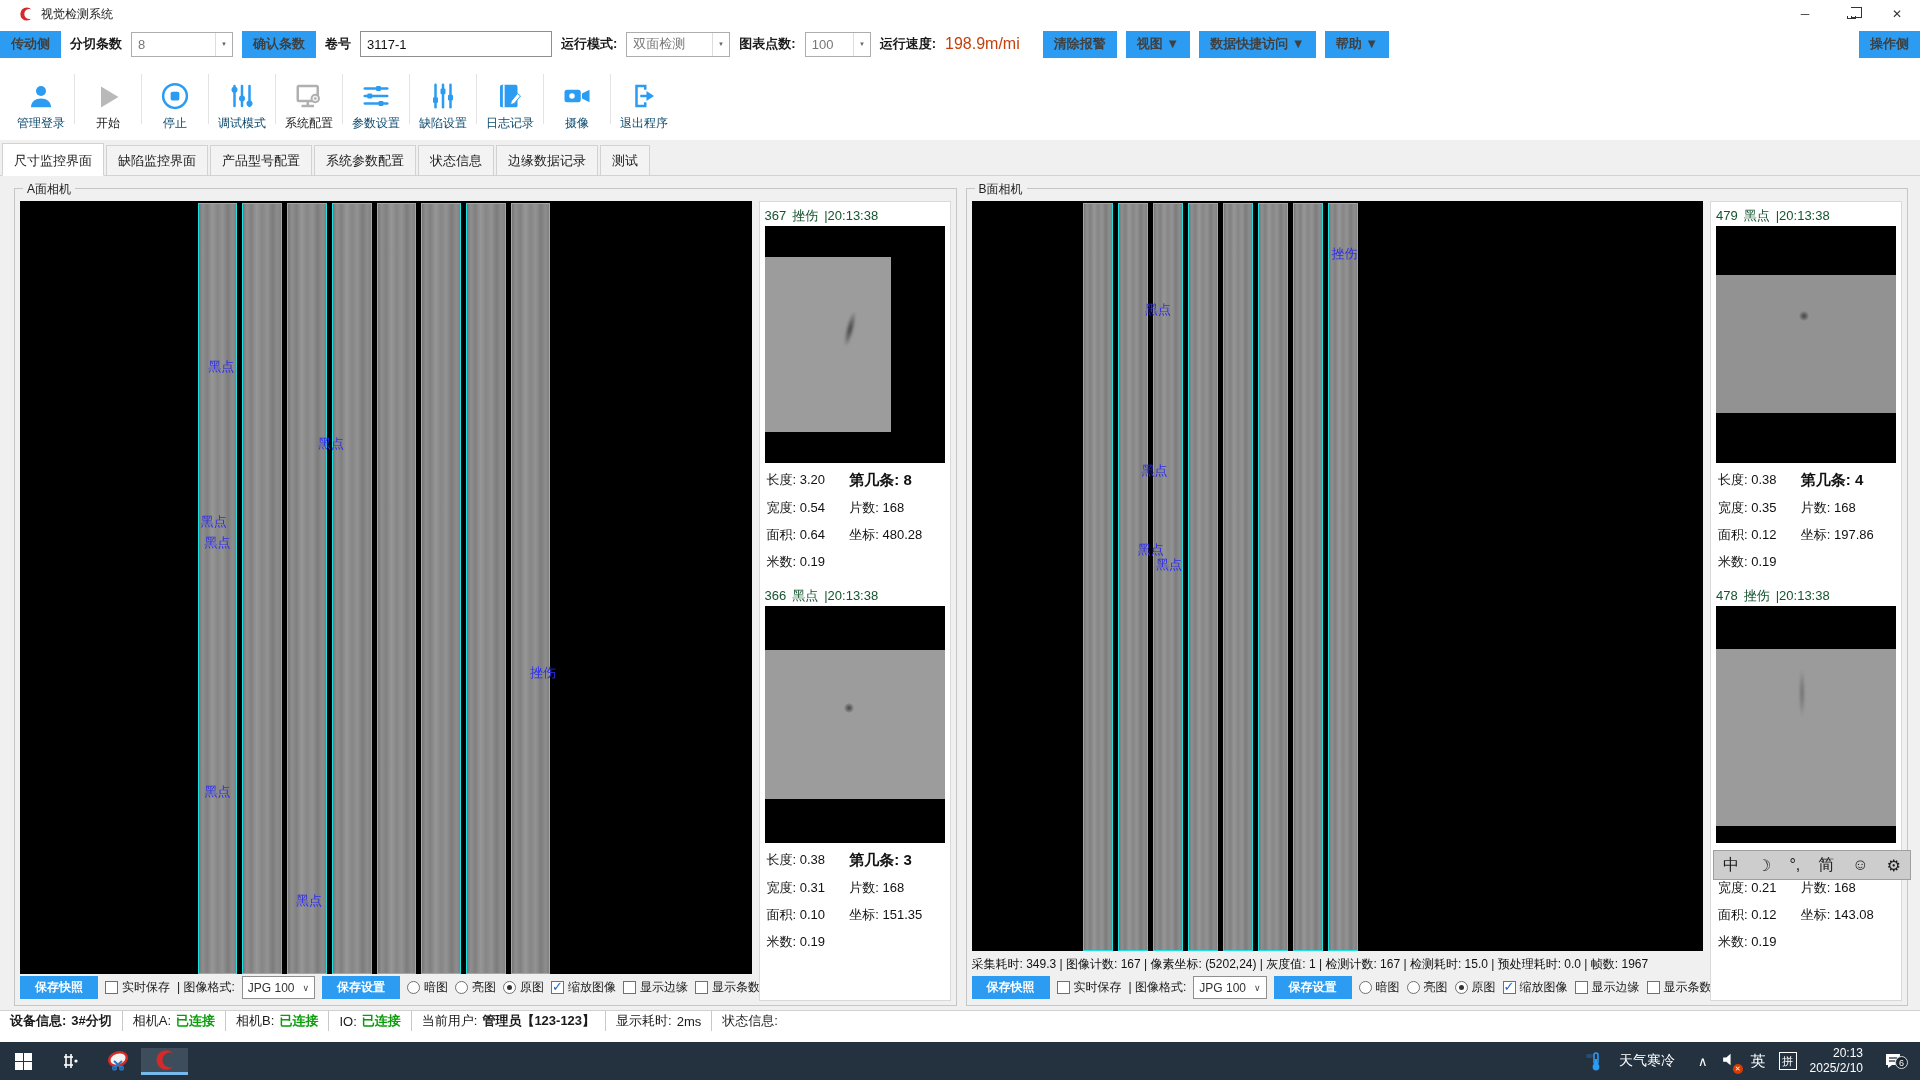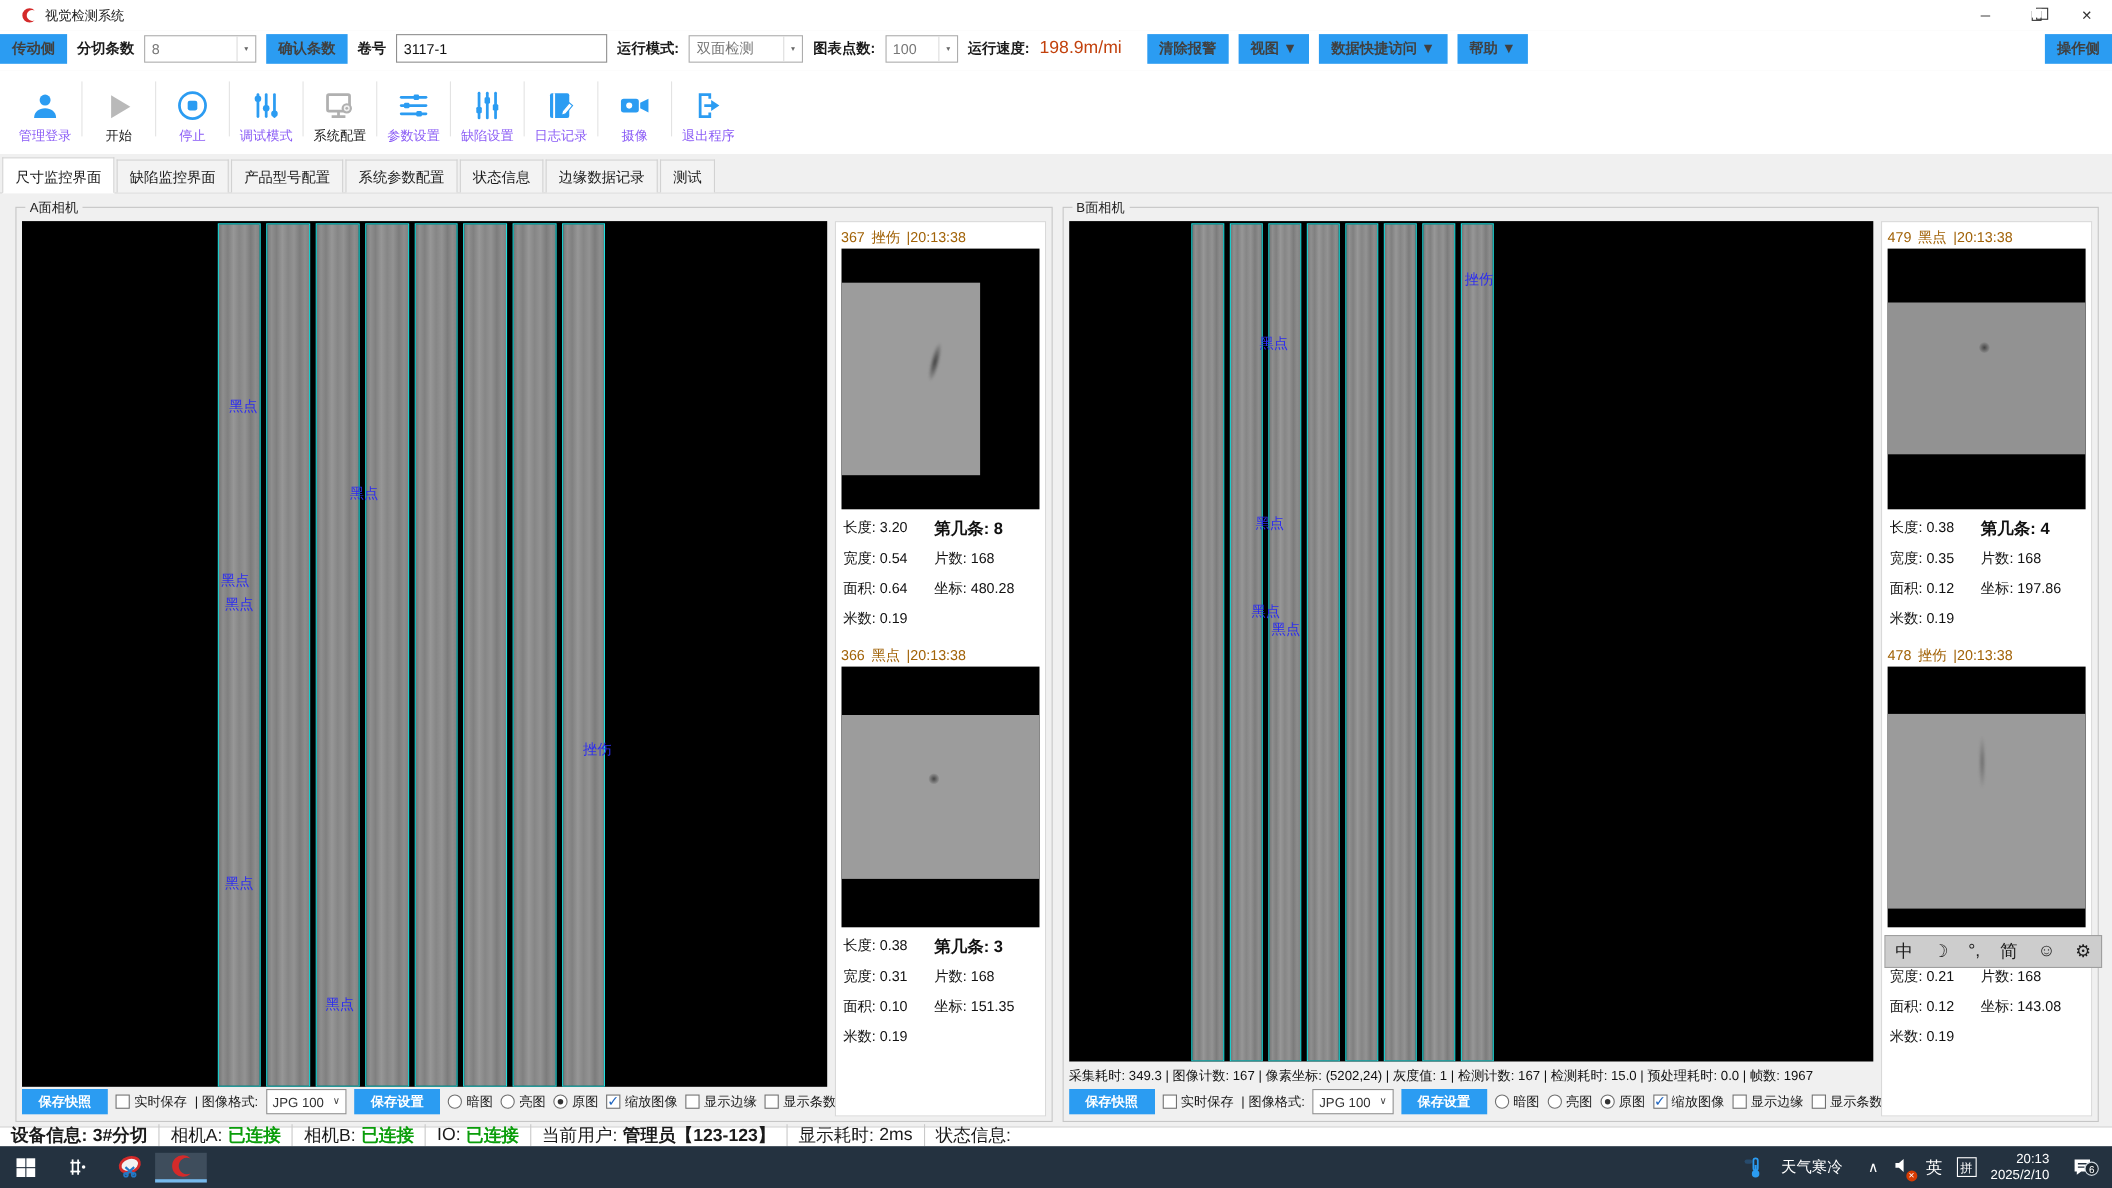--- a/index.html
+++ b/index.html
@@ -23,21 +23,21 @@
   .dd .dd-text { padding:0 6px; flex:1; }
   .dd .dd-arrow { width:17px; height:100%; display:flex; align-items:center; justify-content:center; color:#666; font-size:8px; border-left:1px solid #ddd; }
   .dd .dd-arrow::after { content:"▼"; transform:scale(.75); }
   .input-box { border:1px solid #8f8f8f; background:#fff; height:26px; font-size:13px; color:#111; display:flex; align-items:center; padding:0 6px; }
   .speed-val { font-size:16px; color:#c2410c; white-space:nowrap; }
 
   
   .icon-row { height:76px; background:#fff; display:flex; align-items:flex-start; padding-left:8px; flex:none; }
   .tool-item { width:66px; height:72px; display:flex; flex-direction:column; align-items:center; justify-content:flex-end; gap:4px; padding-bottom:4px; }
   .tool-item .t-lbl { font-size:12px; white-space:nowrap; }
-  .t-blue { color:#8b5cf6; }
+  .t-blue { color:#0c4a6e; }
   .t-dark { color:#222; }
   .tool-sep { width:1px; height:50px; background:#e3e3e3; margin-top:10px; }
 
   
   .tabs-row { background:#f0f0f0; display:flex; align-items:flex-end; padding:6px 0 0 2px; height:36px; border-bottom:1px solid #d2d2d2; flex:none; }
   .tab { padding:6px 11px 5px; font-size:13px; border:1px solid #d2d2d2; border-bottom:none; background:#f3f3f3; margin-right:2px; white-space:nowrap; }
   .tab.active { background:#fff; padding-top:8px; margin-bottom:-1px; border-bottom:1px solid #fff; }
 
   .content { flex:1; display:flex; flex-direction:column; background:#f0f0f0; min-height:0; }
   .subtabs-row { display:flex; align-items:flex-end; padding:7px 0 0 12px; height:34px; border-bottom:1px solid #d8d8d8; flex:none; }
@@ -60,37 +60,37 @@
   .cb.checked::after { content:"✓"; position:absolute; top:-3px; left:0; font-size:13px; font-weight:bold; color:#2166c0; }
   .radio { width:13px; height:13px; border:1px solid #707070; border-radius:50%; background:#fff; display:inline-block; position:relative; flex:none; }
   .radio.checked::after { content:""; position:absolute; inset:3px; border-radius:50%; background:#333; }
   .opt { display:flex; align-items:center; gap:4px; }
   .fmt-dd { border:1px solid #8f8f8f; background:#fff; height:23px; display:flex; align-items:center; gap:8px; padding:0 5px; color:#333; }
   .fmt-dd .v-arrow { font-size:9px; color:#444; }
 
   
   .defect-col { width:192px; margin-left:7px; display:flex; flex-direction:column; gap:14px; background:#fff; border:1px solid #d9d9d9; padding:3px 5px; flex:none; }
   .defect-card { display:flex; flex-direction:column; flex:none; }
-  .d-head { height:21px; display:flex; align-items:center; gap:6px; color:#a16207; font-size:13px; }
+  .d-head { height:21px; display:flex; align-items:center; gap:6px; color:#14532d; font-size:13px; }
   .d-img { height:237px; background:#000; position:relative; overflow:hidden; }
   .gray-block { position:absolute; background:#9c9c9c; }
   .smudge { position:absolute; width:8px; height:36px; transform:rotate(14deg);
     background:radial-gradient(ellipse at center, rgba(35,35,35,.8) 0%, rgba(35,35,35,0) 72%); filter:blur(1px); }
   .dot { position:absolute; width:10px; height:10px; border-radius:50%;
     background:radial-gradient(circle, rgba(55,55,55,.85) 0%, rgba(55,55,55,0) 75%); }
   .faint-streak { position:absolute; width:6px; height:46px;
     background:radial-gradient(ellipse at center, rgba(70,70,70,.55) 0%, rgba(70,70,70,0) 75%); filter:blur(1px); }
   .d-info { padding:8px 2px 0 2px; display:grid; grid-template-columns:47% 53%; row-gap:9px; font-size:13px; color:#111; }
   .d-strong { font-weight:bold; font-size:15px; }
 
   
   .ime-bar { position:fixed; left:1713px; top:850px; width:198px; height:30px; background:#cdcdcd; border:1px solid #9f9f9f; display:flex; align-items:center; justify-content:space-around; font-size:16px; color:#1c1c1c; z-index:60; }
 
   
-  .devbar { height:18px; background:#fff; border-top:1px solid #d0d0d0; display:flex; align-items:flex-end; font-size:16px; flex:none; }
+  .devbar { height:32px; background:#fff; border-top:1px solid #d0d0d0; display:flex; align-items:flex-start; font-size:13px; flex:none; }
   .dev-item { padding:0 10px; height:20px; display:flex; align-items:center; gap:5px; border-right:1px solid #c9c9c9; white-space:nowrap; }
   .dev-item:last-child { border-right:none; }
   .ok { color:#0a9d0a; font-weight:bold; }
   .bold { font-weight:bold; }
 
   
   .taskbar { height:38px; background:#243240; display:flex; align-items:center; color:#fff; flex:none; }
   .tb-icon { width:47px; display:flex; align-items:center; justify-content:center; position:relative; }
   .tb-icon.active-app { background:#3e4d5c; border-bottom:3px solid #76b9ed; }
   .win-logo { display:grid; grid-template-columns:8px 8px; grid-template-rows:8px 8px; gap:1px; }

